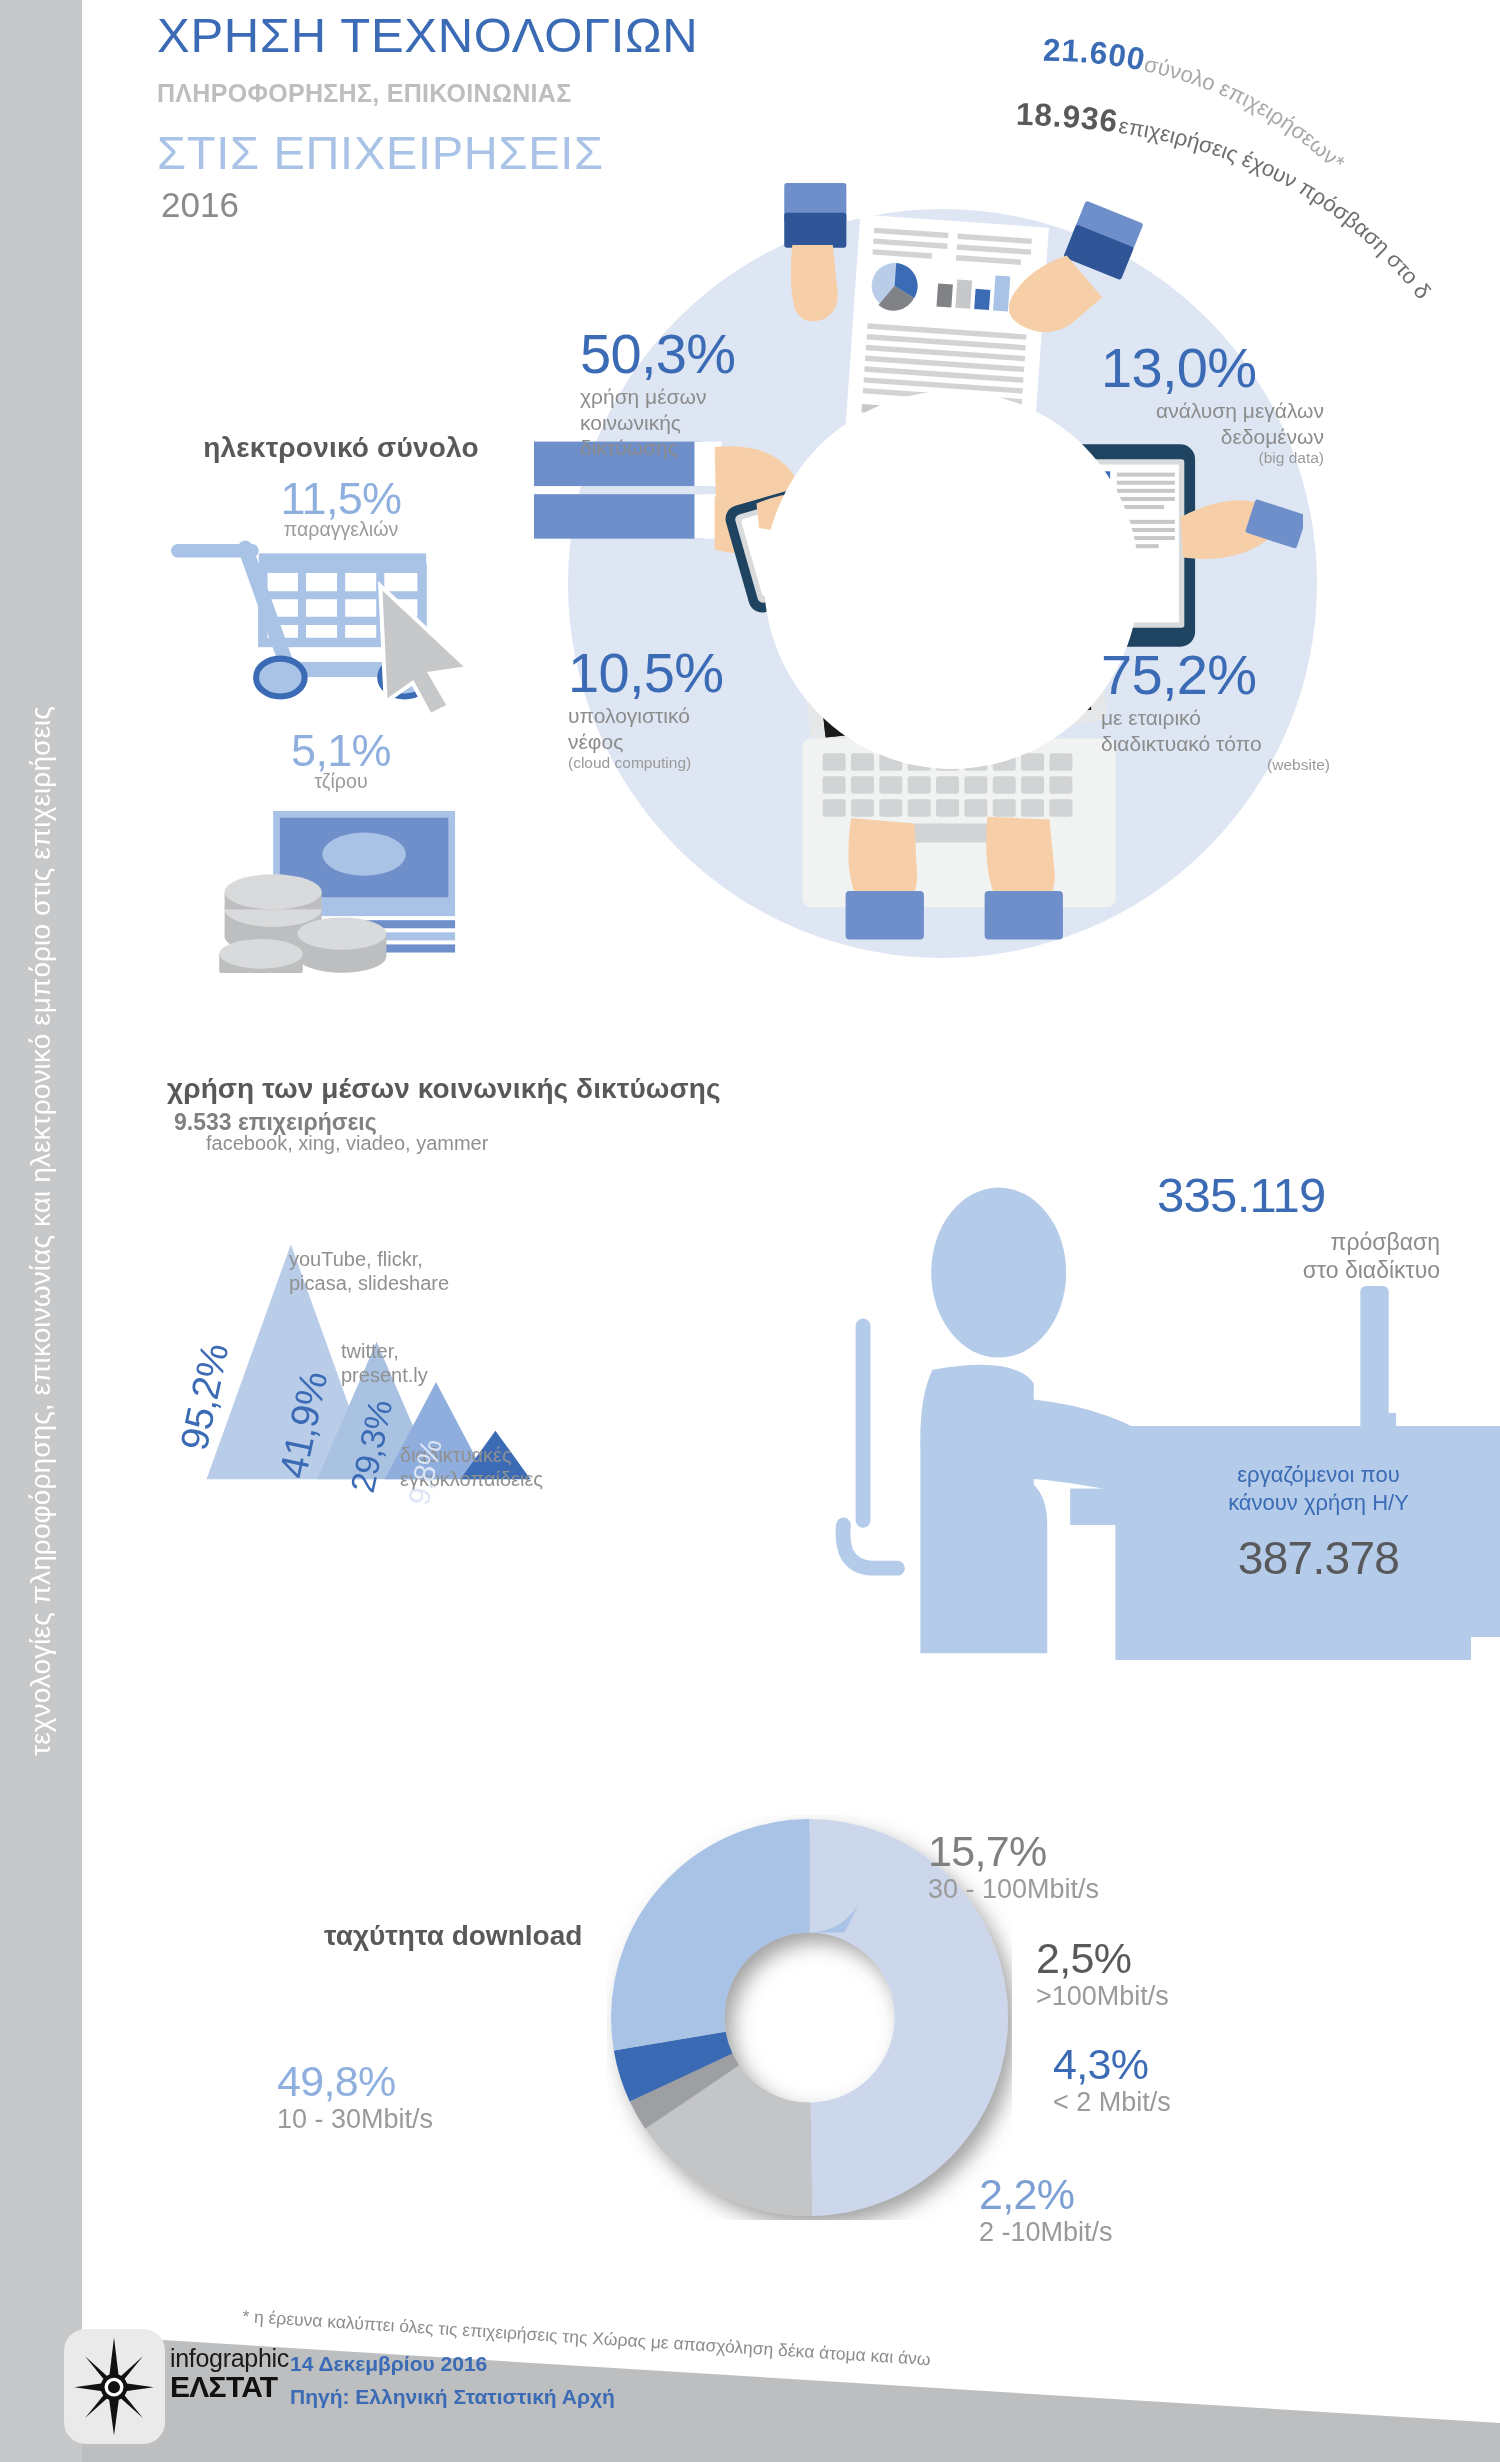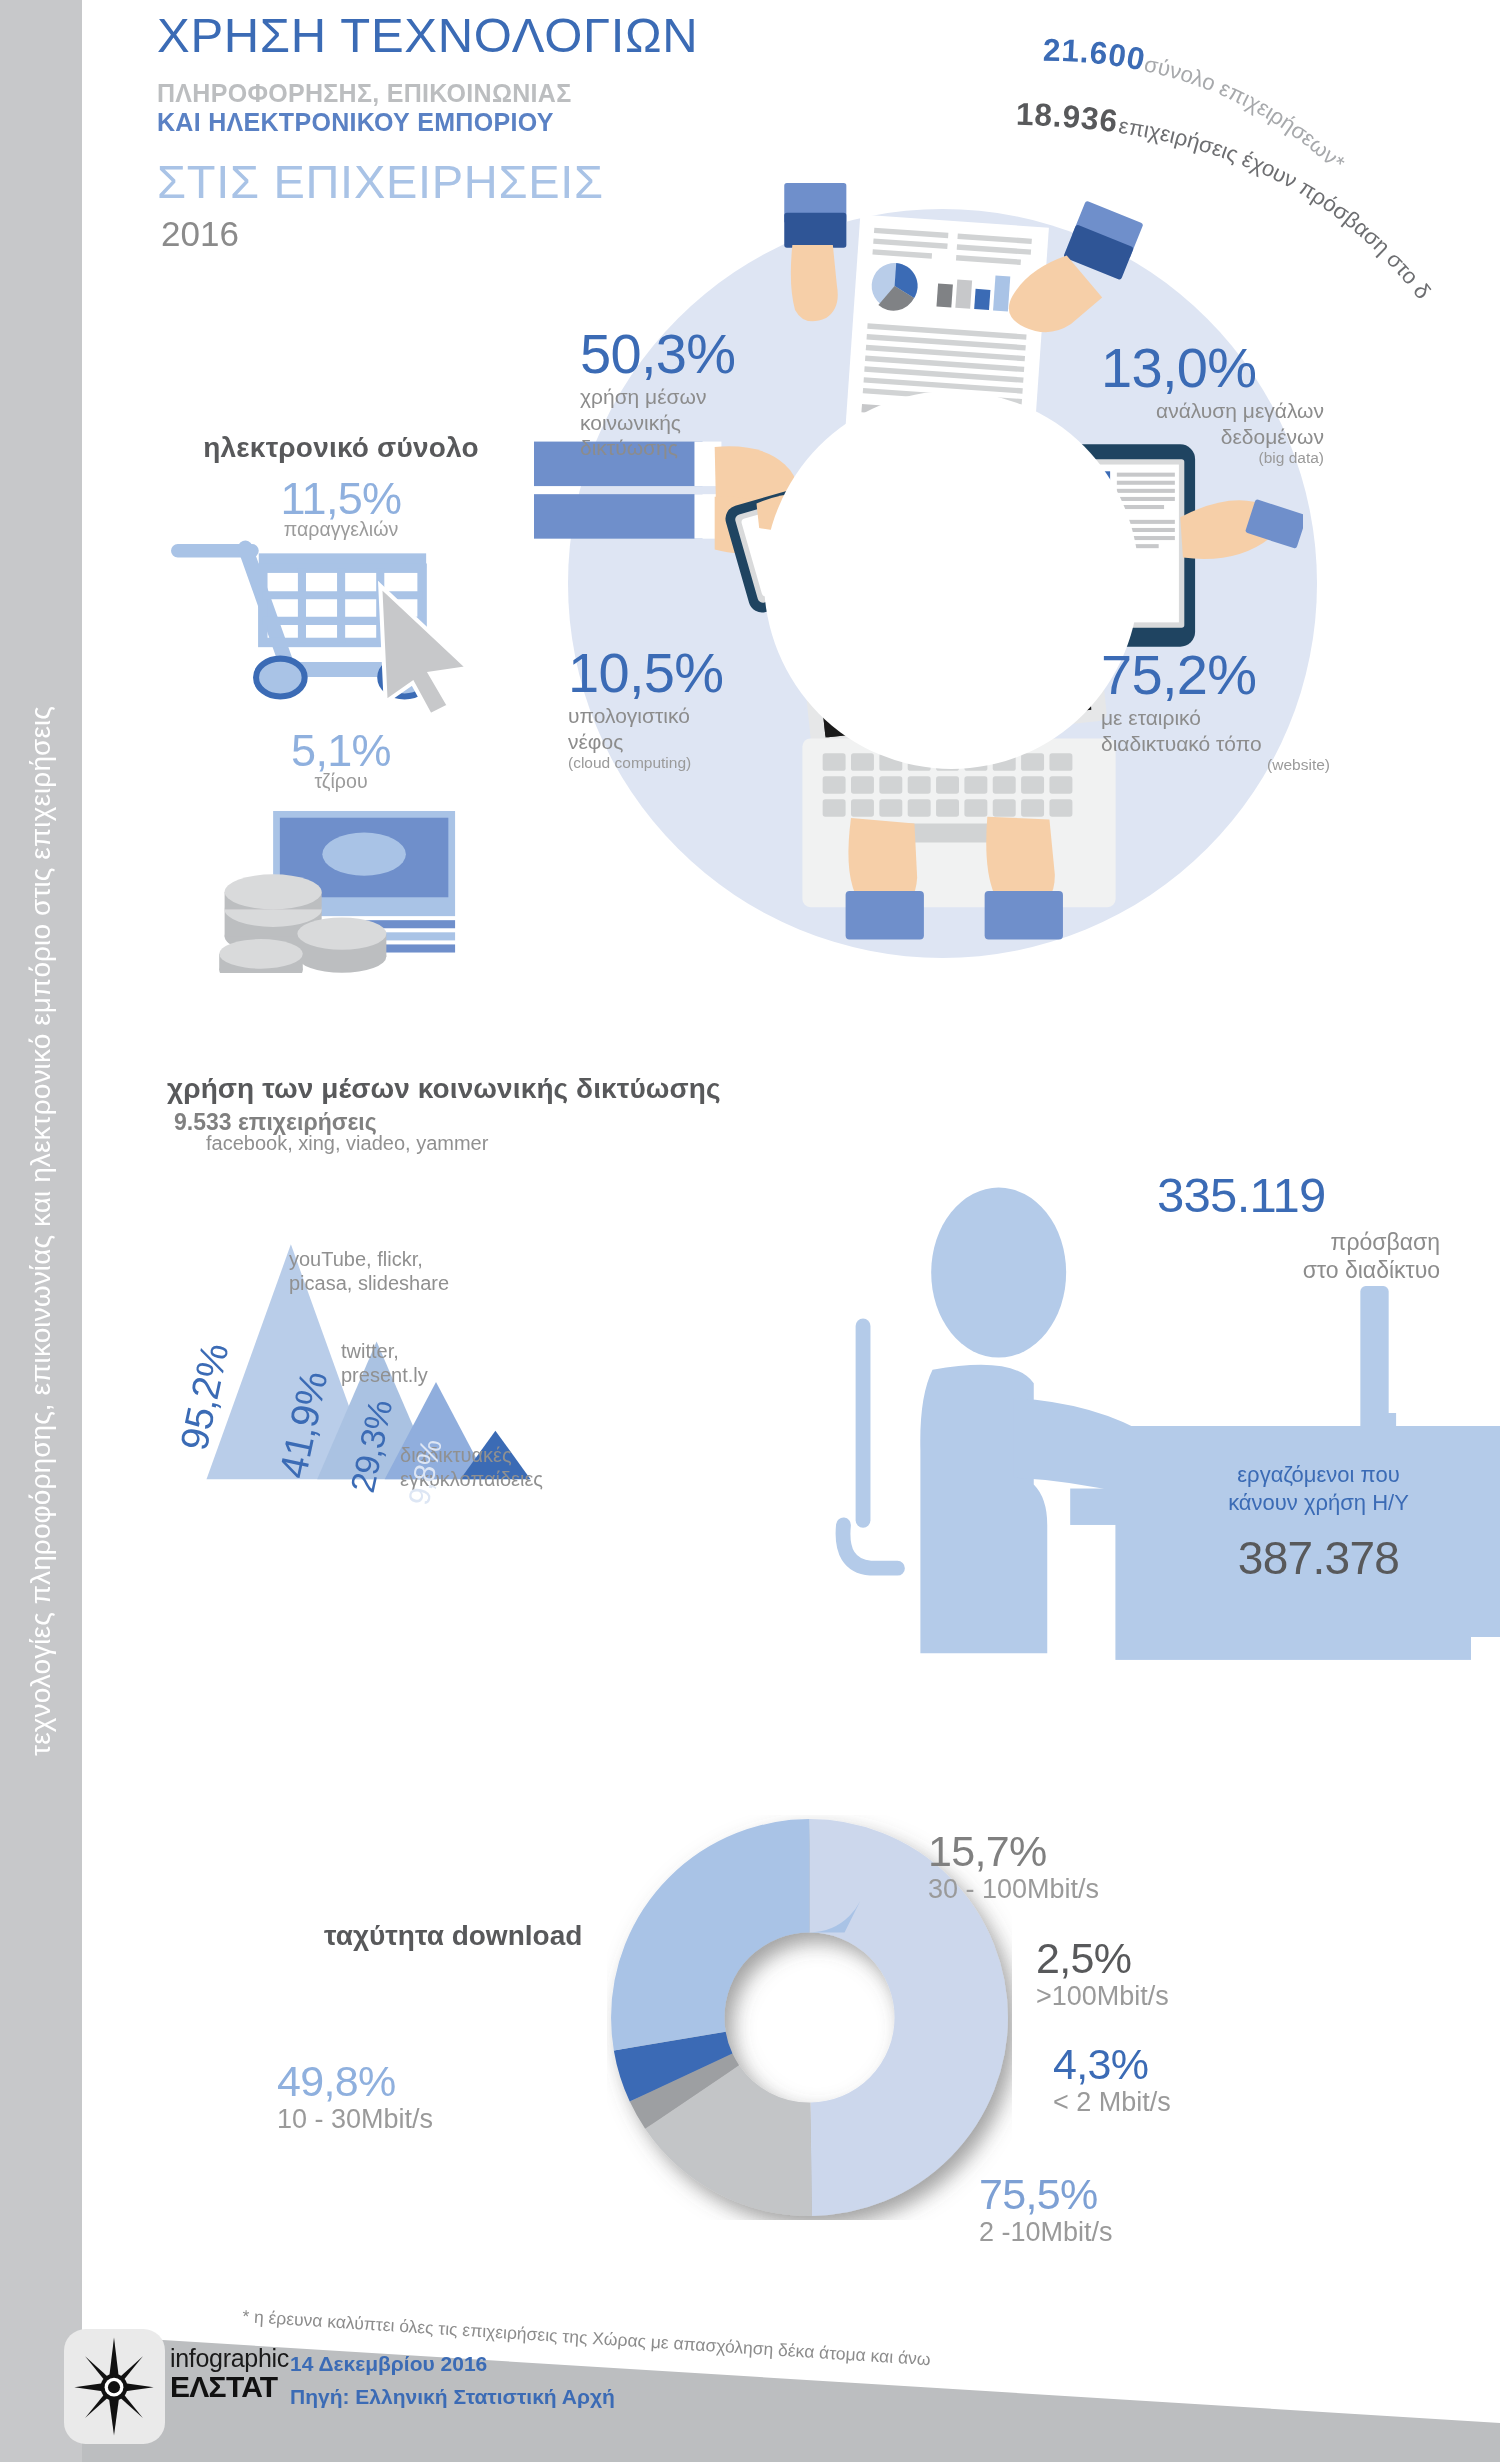--- a/index.html
+++ b/index.html
@@ -126,21 +126,20 @@
 </head>
 <body>
 
 <div id="sidebar">
   <div id="sidebar-label">τεχνολογίες πληροφόρησης, επικοινωνίας και ηλεκτρονικό εμπόριο στις επιχειρήσεις</div>
 </div>
 
 <div id="header">
   <div class="h-l1">ΧΡΗΣΗ ΤΕΧΝΟΛΟΓΙΩΝ</div>
   <div class="h-l2">ΠΛΗΡΟΦΟΡΗΣΗΣ, ΕΠΙΚΟΙΝΩΝΙΑΣ</div>
-  <div class="h-l3">ΚΑΙ ΗΛΕΚΤΡΟΝΙΚΟΥ ΕΜΠΟΡΙΟΥ</div>
   <div class="h-l4">ΣΤΙΣ ΕΠΙΧΕΙΡΗΣΕΙΣ</div>
   <div class="h-year">2016</div>
 </div>
 
 <div id="arc-wrap">
   <svg viewBox="0 0 1073 420" xmlns="http://www.w3.org/2000/svg">
     <defs>
       <path id="arcTop" d="M 395,80 Q 720,80 905,330" fill="none"></path>
       <path id="arcBot" d="M 355,175 Q 760,180 950,430" fill="none"></path>
     </defs>
@@ -463,21 +462,21 @@
   </div>
   <div class="sp-item" id="sp-100">
     <div class="sp-num" style="color:#58595b;">2,5%</div>
     <div class="sp-lbl">&gt;100Mbit/s</div>
   </div>
   <div class="sp-item" id="sp-2">
     <div class="sp-num" style="color:#3b6bb5;">4,3%</div>
     <div class="sp-lbl">&lt; 2 Mbit/s</div>
   </div>
   <div class="sp-item" id="sp-210">
-    <div class="sp-num" style="color:#7da0d4;">75,5%</div>
+    <div class="sp-num" style="color:#7da0d4;">2,2%</div>
     <div class="sp-lbl">2 -10Mbit/s</div>
   </div>
   <div class="sp-item" id="sp-1030">
     <div class="sp-num" style="color:#8fb0de;">49,8%</div>
     <div class="sp-lbl">10 - 30Mbit/s</div>
   </div>
 </div>
 
 <div id="footer-tri"></div>
 <div id="note">* η έρευνα καλύπτει όλες τις επιχειρήσεις της Χώρας με απασχόληση δέκα άτομα και άνω</div>

